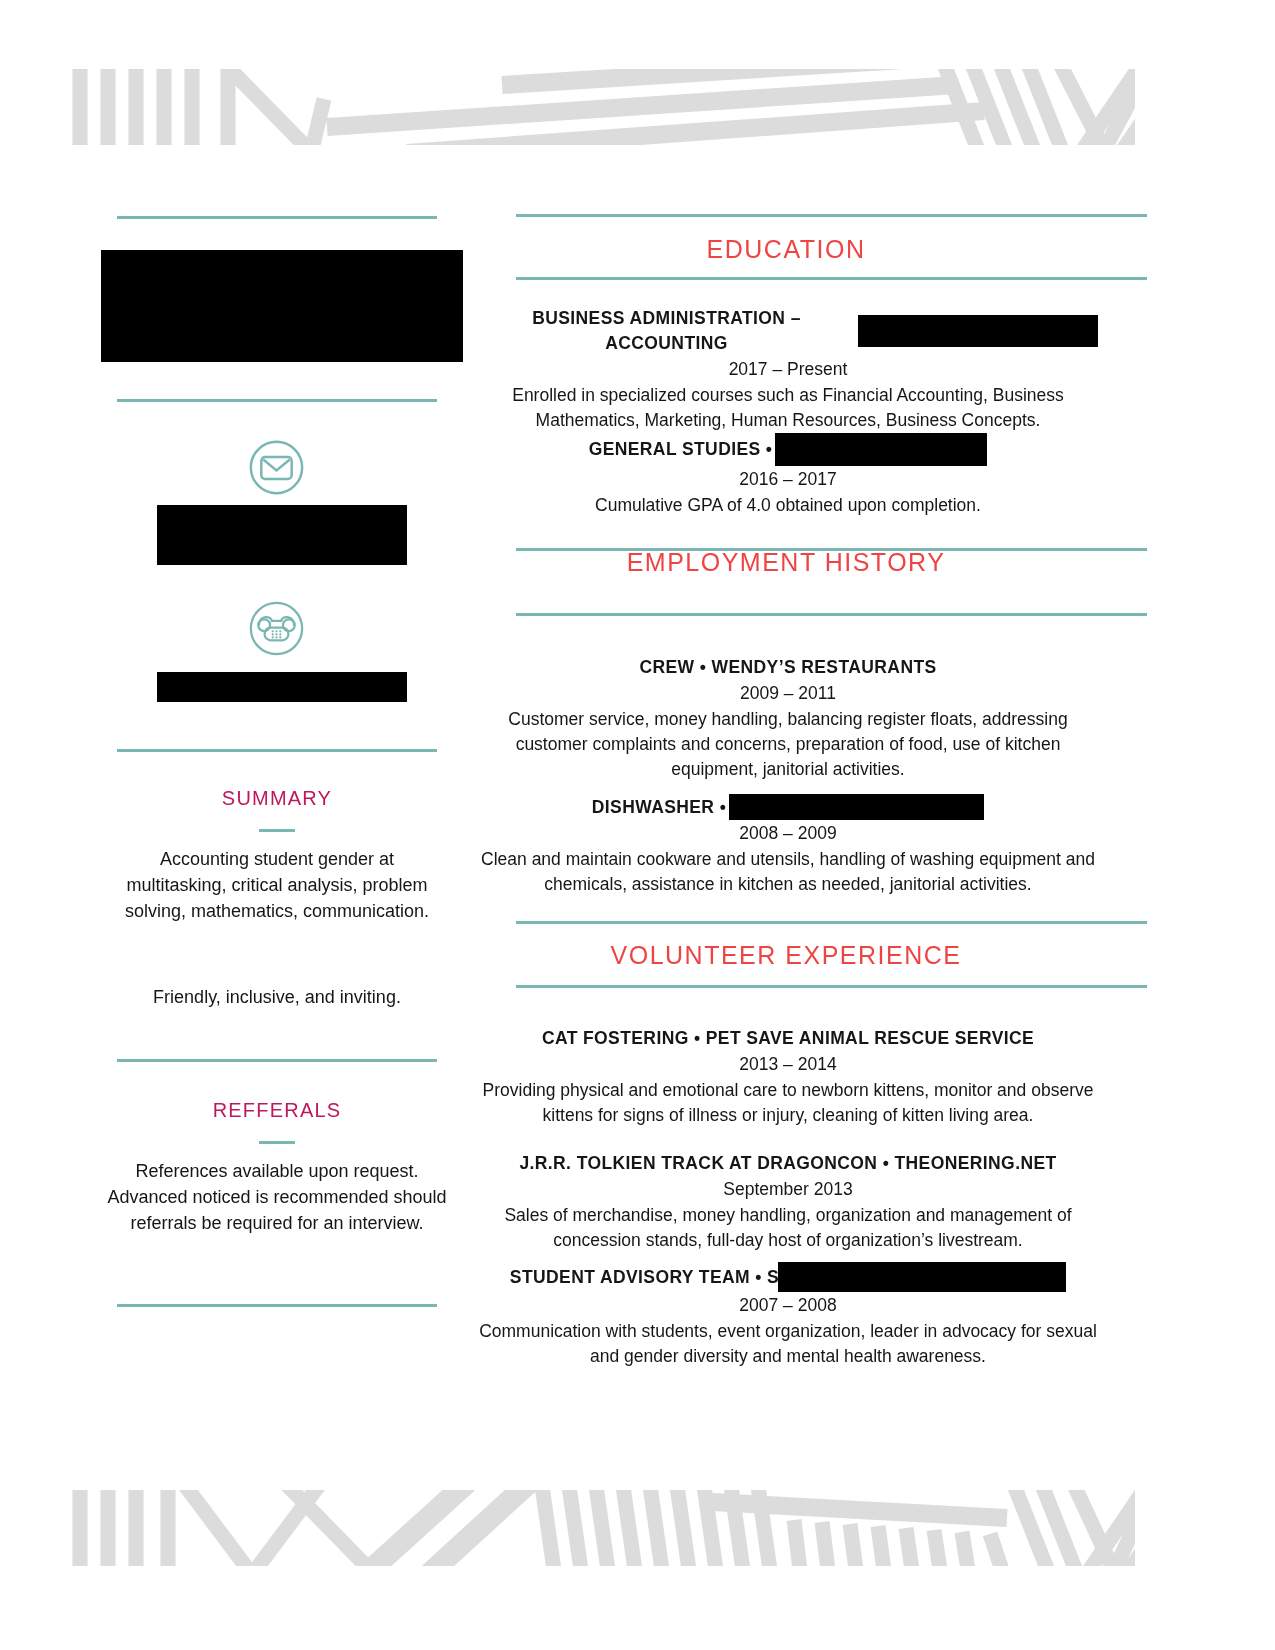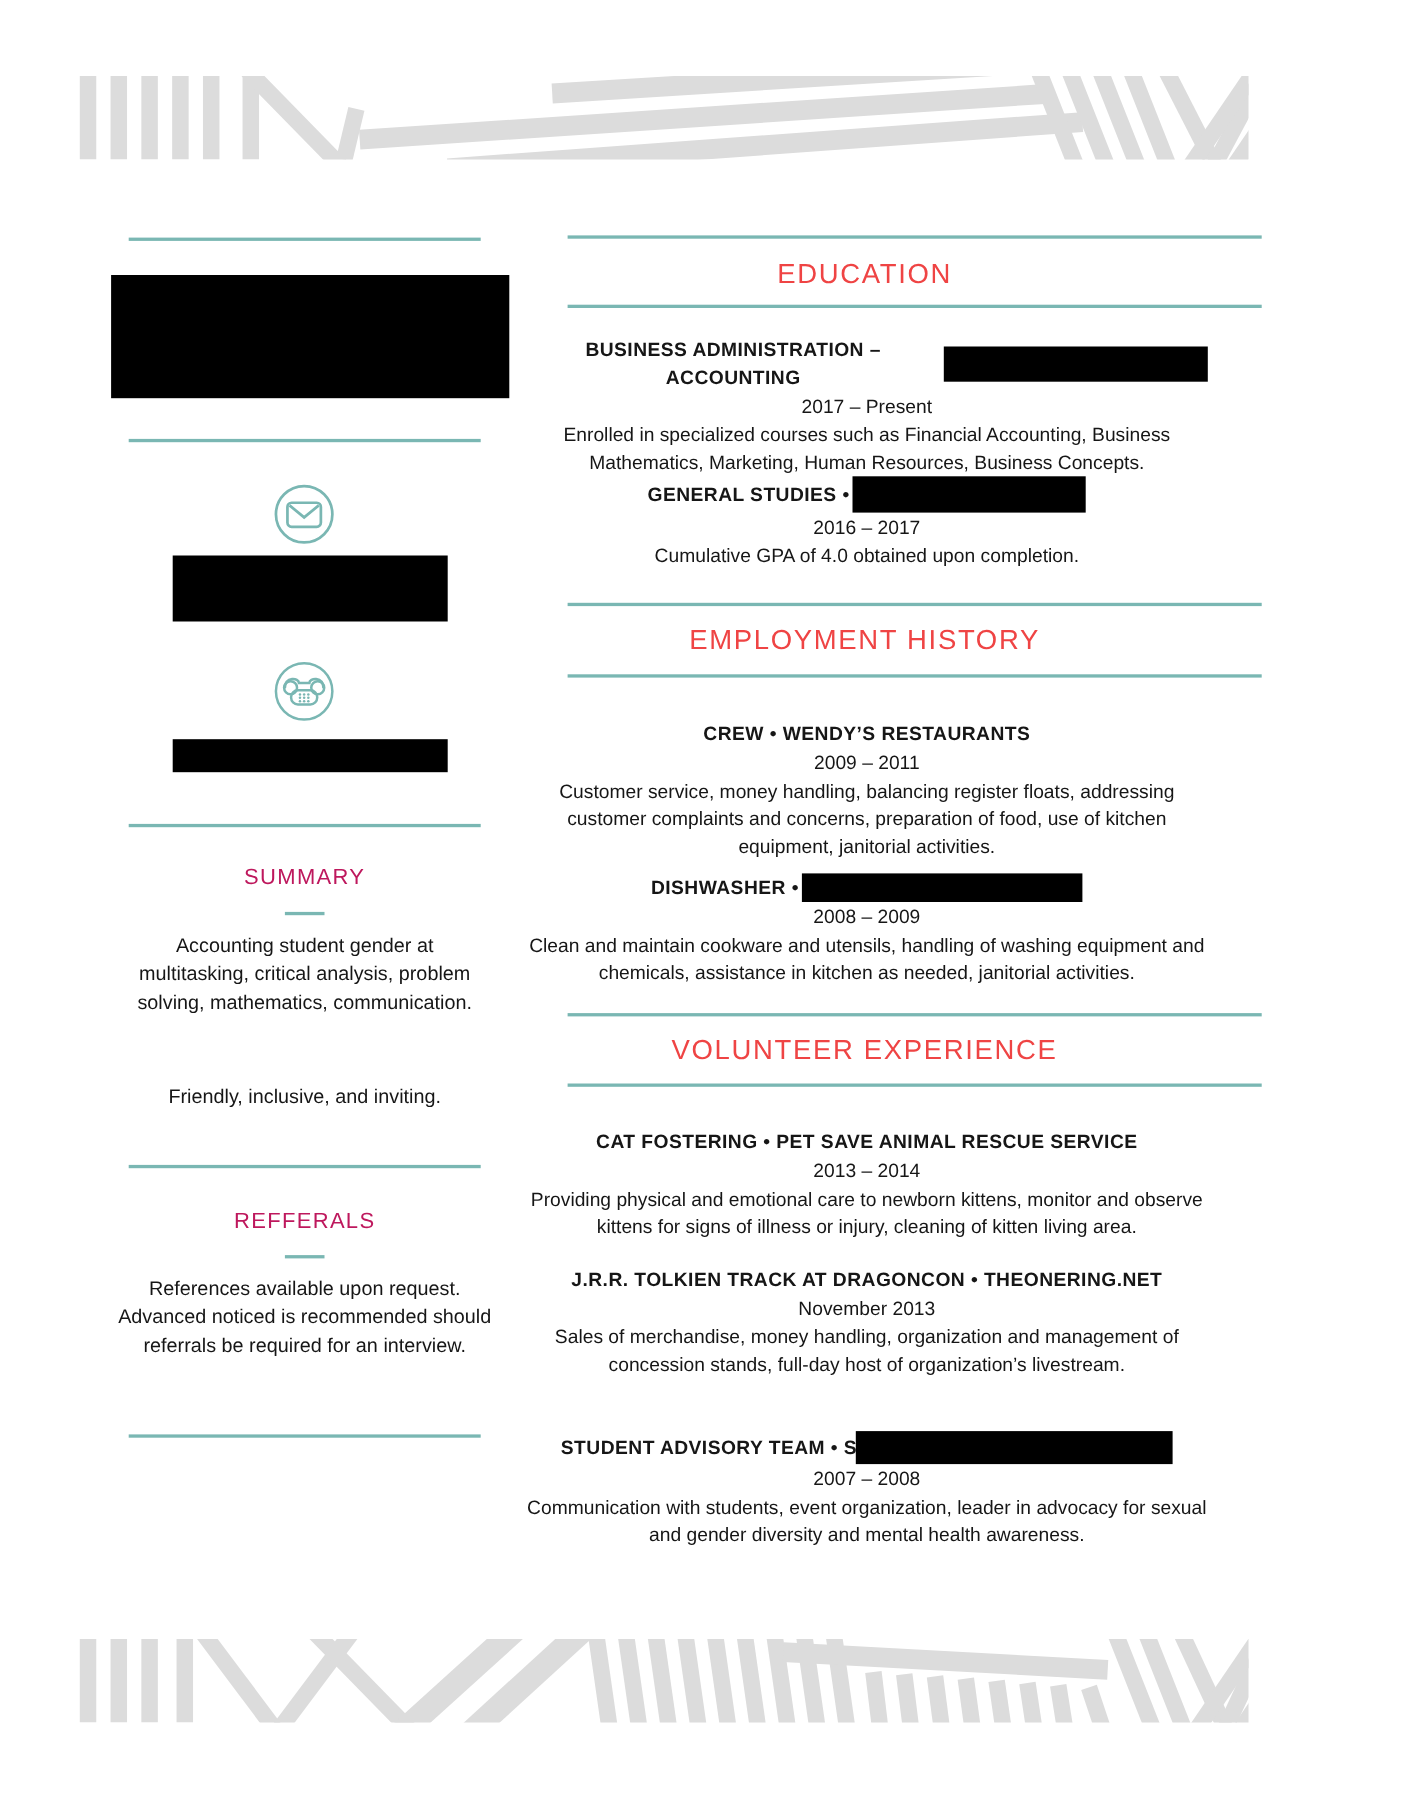--- a/index.html
+++ b/index.html
@@ -149,21 +149,21 @@
   <div class="entry" style="top:433px;">
     <div class="hrow">
       <span class="entry-title">GENERAL STUDIES •</span>
       <span class="redact-inline" style="width:212px;height:33px;"></span>
     </div>
     <div class="entry-date">2016 – 2017</div>
     <div class="entry-desc">Cumulative GPA of 4.0 obtained upon completion.</div>
   </div>
 
   <div class="hline" style="left:516px;top:548px;width:631px;"></div>
-  <div class="sec-title" style="top:568px;">EMPLOYMENT HISTORY</div>
+  <div class="sec-title" style="top:548px;">EMPLOYMENT HISTORY</div>
   <div class="hline" style="left:516px;top:613px;width:631px;"></div>
 
   <div class="entry" style="top:655px;">
     <div class="entry-title">CREW • WENDY’S RESTAURANTS</div>
     <div class="entry-date">2009 – 2011</div>
     <div class="entry-desc">Customer service, money handling, balancing register floats, addressing customer complaints and concerns, preparation of food, use of kitchen equipment, janitorial activities.</div>
   </div>
 
   <div class="entry" style="top:794px;">
     <div class="hrow">
@@ -179,25 +179,25 @@
   <div class="hline" style="left:516px;top:985px;width:631px;"></div>
 
   <div class="entry" style="top:1026px;">
     <div class="entry-title">CAT FOSTERING • PET SAVE ANIMAL RESCUE SERVICE</div>
     <div class="entry-date">2013 – 2014</div>
     <div class="entry-desc">Providing physical and emotional care to newborn kittens, monitor and observe kittens for signs of illness or injury, cleaning of kitten living area.</div>
   </div>
 
   <div class="entry" style="top:1151px;">
     <div class="entry-title">J.R.R. TOLKIEN TRACK AT DRAGONCON • THEONERING.NET</div>
-    <div class="entry-date">November 2013</div>
+    <div class="entry-date">September 2013</div>
     <div class="entry-desc">Sales of merchandise, money handling, organization and management of concession stands, full-day host of organization’s livestream.</div>
   </div>
 
-  <div class="entry" style="top:1262px;margin-top:39px;">
+  <div class="entry" style="top:1262px;">
     <div class="hrow">
       <span class="entry-title">STUDENT ADVISORY TEAM • S</span>
       <span class="redact-inline" style="width:288px;height:30px;margin-left:-4px;"></span>
     </div>
     <div class="entry-date">2007 – 2008</div>
     <div class="entry-desc">Communication with students, event organization, leader in advocacy for sexual and gender diversity and mental health awareness.</div>
   </div>
 
   <div class="band" style="top:1490px;">
     <svg viewBox="0 0 1063 76" preserveAspectRatio="none">

